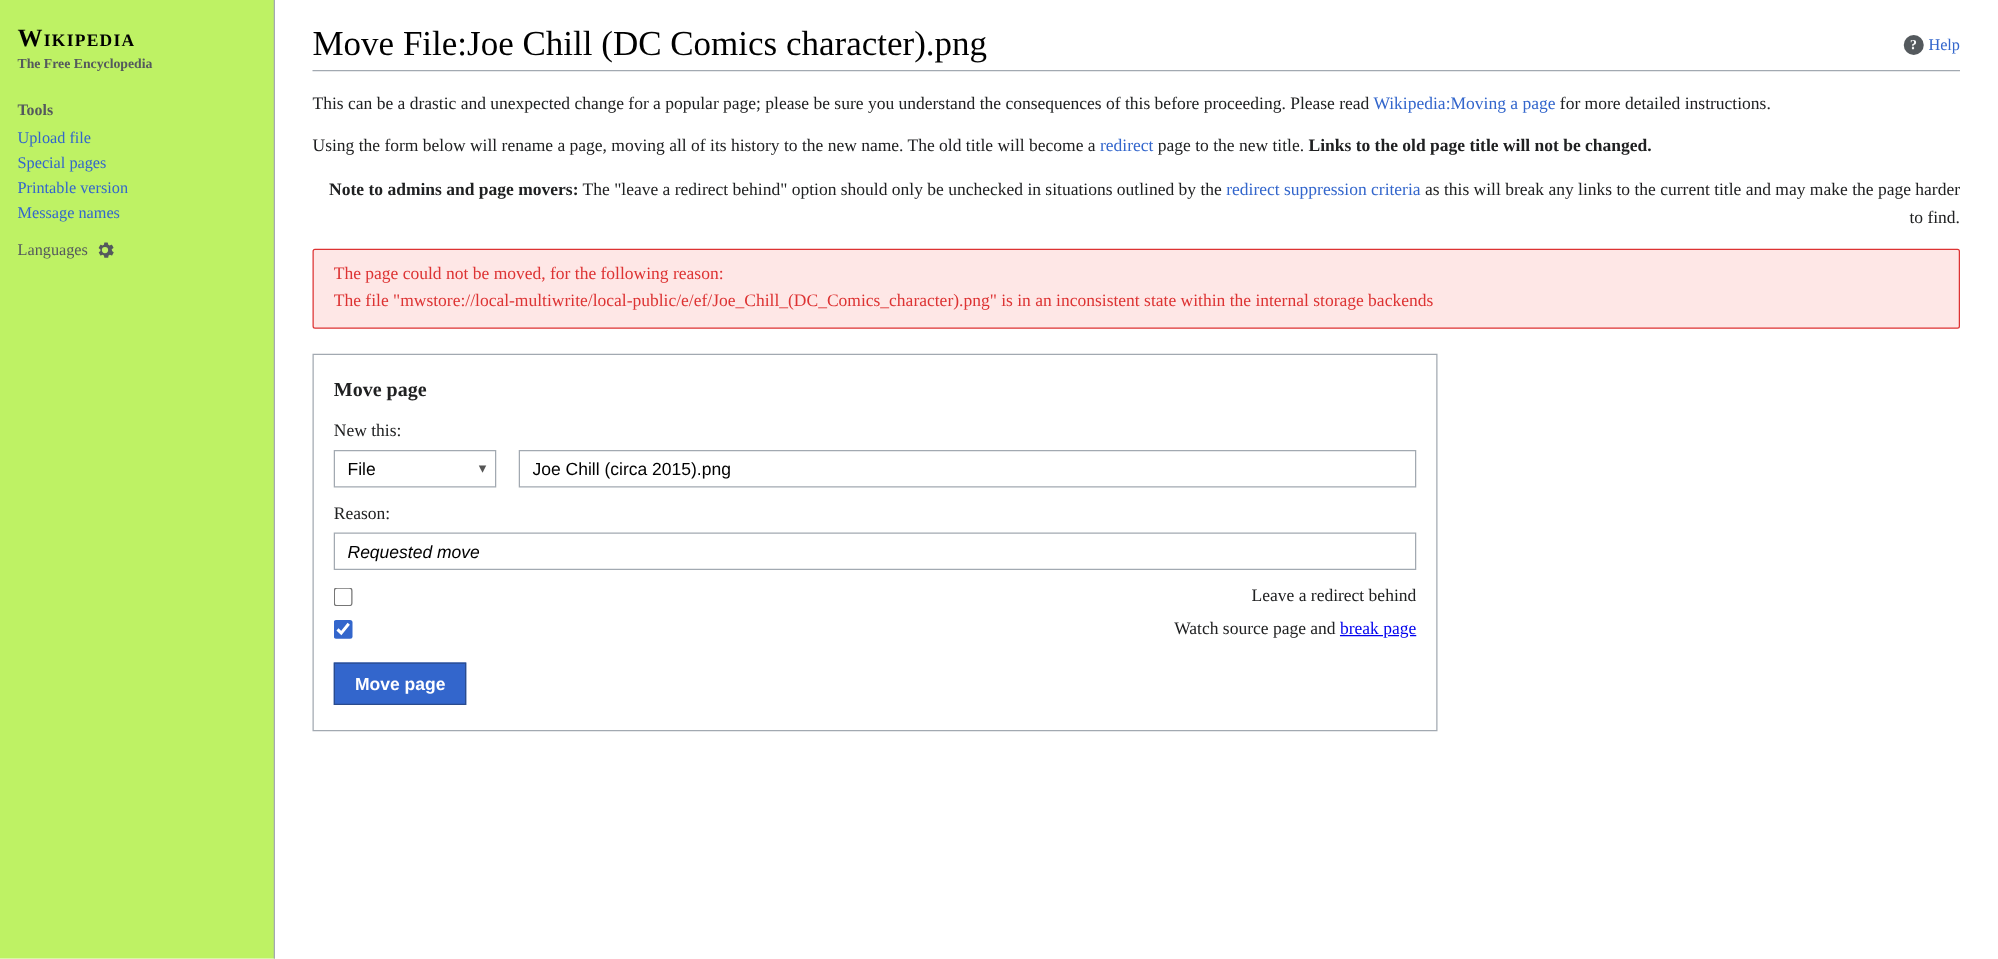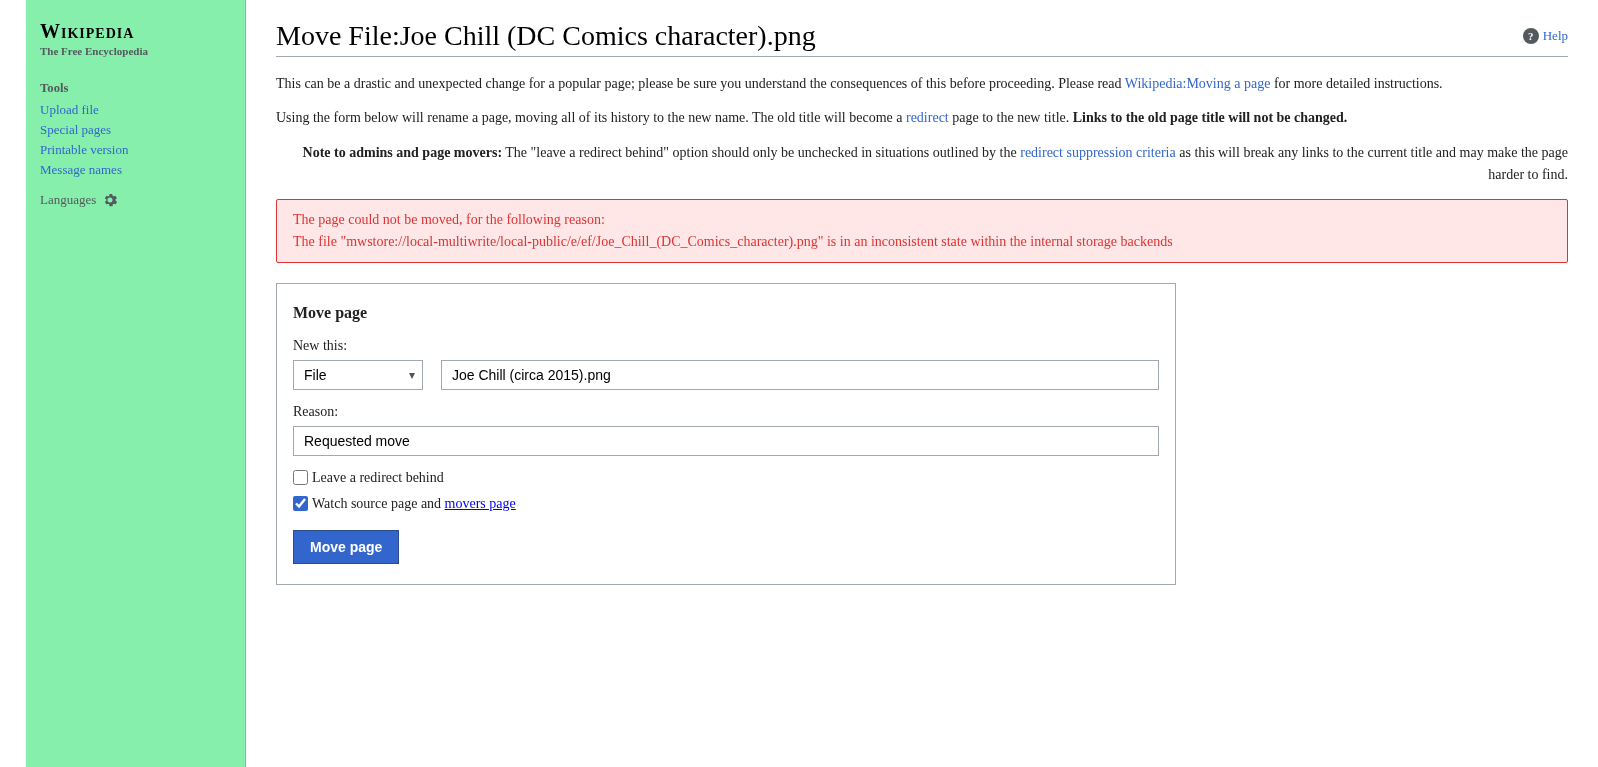--- a/index.html
+++ b/index.html
@@ -9,26 +9,25 @@
       color: #202122;
       background: #fff;
       display: flex;
       min-height: 767px;
     }
 
     
     #sidebar {
       width: 220px;
       min-width: 220px;
-      background: #86efac;
+      background: #bef264;
       border-right: 1px solid #a2a9b1;
       padding: 10px 0;
       display: flex;
       flex-direction: column;
-      margin-left: 26px;
     }
 
     .sidebar-logo {
       padding: 10px 14px 16px 14px;
       border-bottom: none;
     }
 
     .sidebar-logo-title {
       font-family: 'Linux Libertine', Georgia, serif;
       font-size: 20px;
@@ -234,28 +233,30 @@
       min-width: 300px;
       margin-left: 12px;
     }
 
     .reason-input {
       border: 1px solid #a2a9b1;
       padding: 6px 10px;
       font-size: 14px;
       width: 100%;
       margin-bottom: 14px;
+      font-style: italic;
     }
 
     .checkbox-row {
       display: flex;
       align-items: center;
-      gap: 4px;
+      gap: 16px;
       margin-bottom: 10px;
       font-size: 14px;
+      justify-content: space-between;
     }
 
     .checkbox-row input[type="checkbox"] {
       width: 15px;
       height: 15px;
       cursor: pointer;
     }
 
     .watch-checkbox {
       accent-color: #3366cc;
@@ -358,20 +359,20 @@
     <input type="text" class="reason-input" value="Requested move" style="">
 
     <div class="checkbox-row">
       <input type="checkbox" id="redirect-cb" style="">
       <label for="redirect-cb">Leave a redirect behind</label>
     </div>
 
     <div class="checkbox-row">
       <input type="checkbox" id="watch-cb" class="watch-checkbox" checked="" style="">
       <label for="watch-cb">
-        <span>Watch source page and </span><a href="#">movers page</a>
+        <span>Watch source page and </span><a href="#">break page</a>
       </label>
     </div>
 
     <button class="move-button">Move page</button>
   </div>
 
 </main>
 
 </body></html>

